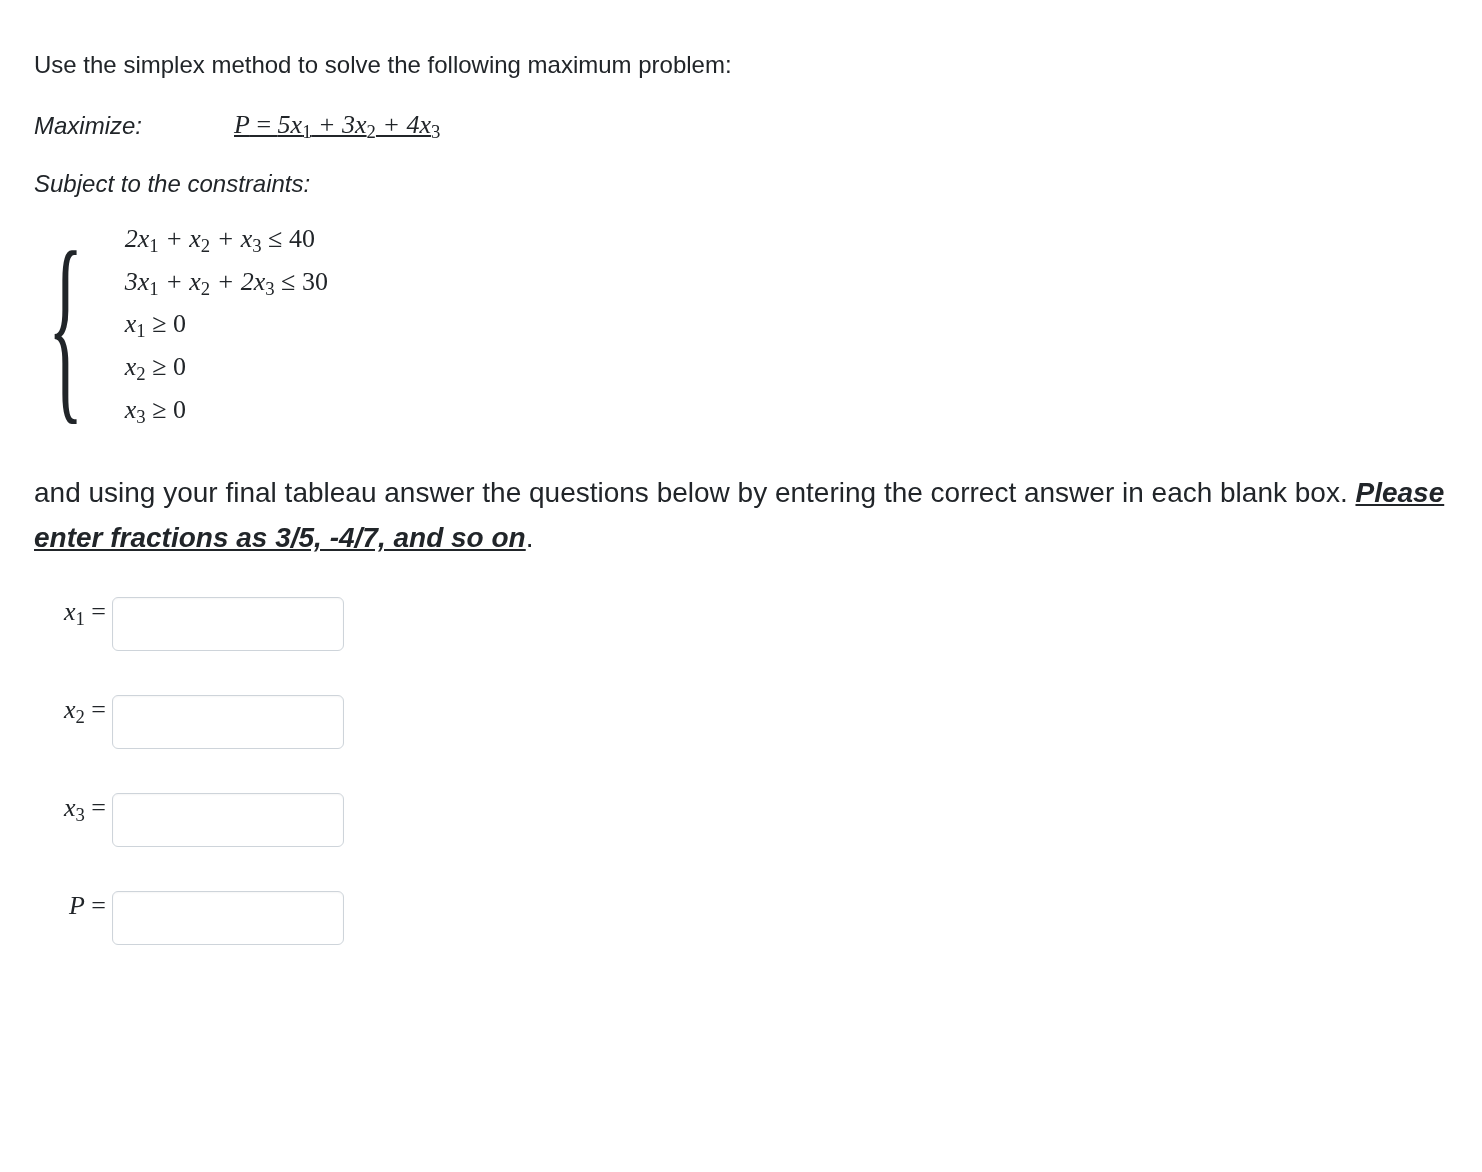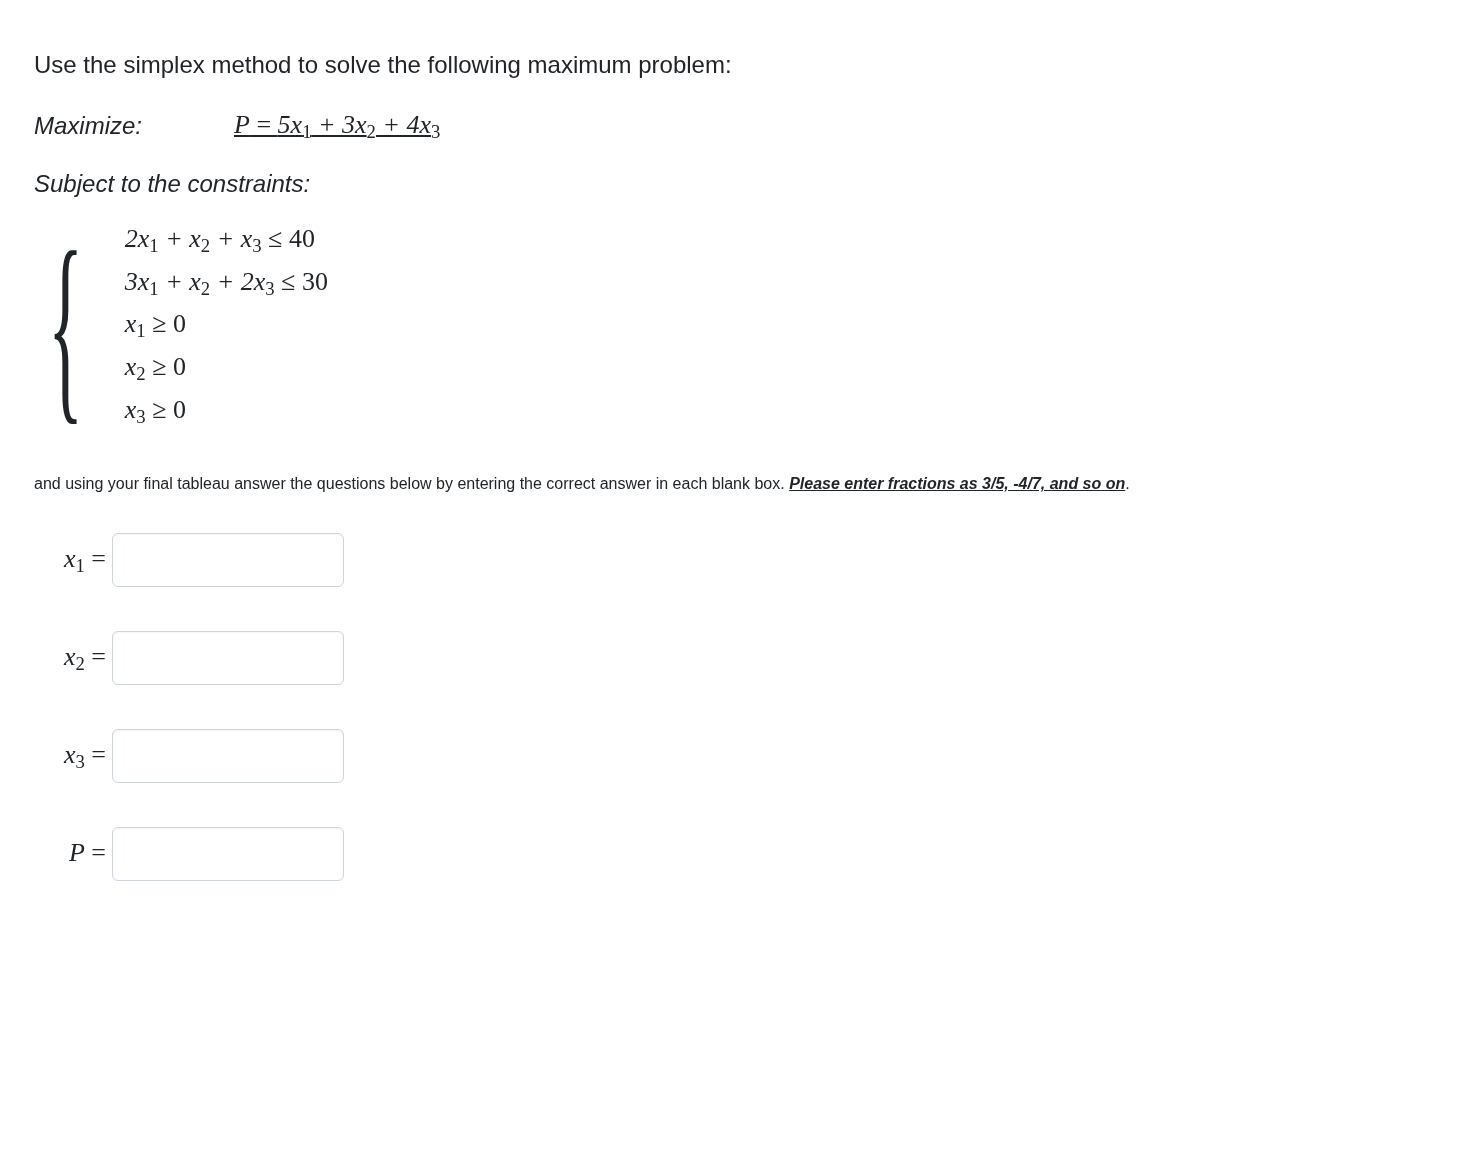--- a/index.html
+++ b/index.html
@@ -69,37 +69,36 @@
     flex-direction: column;
     justify-content: space-between;
     padding: 6px 0;
   }
   .constraints .row {
     font-family: "Cambria Math", "Times New Roman", serif;
     font-size: 26px;
     line-height: 1.6;
   }
   .explain {
-    font-size: 16px;
+    font-size: 28px;
     line-height: 1.6;
     margin-bottom: 36px;
   }
   .explain .ul {
     text-decoration: underline;
     font-style: italic;
     font-weight: 700;
   }
   .answers {
     display: flex;
     flex-direction: column;
     gap: 44px;
   }
   .answer-row {
     display: flex;
-    align-items: center;
   }
   .answer-label {
     font-family: "Cambria Math", "Times New Roman", serif;
     font-size: 26px;
     width: 72px;
     text-align: right;
     margin-right: 6px;
   }
   .answer-input {
     width: 232px;

